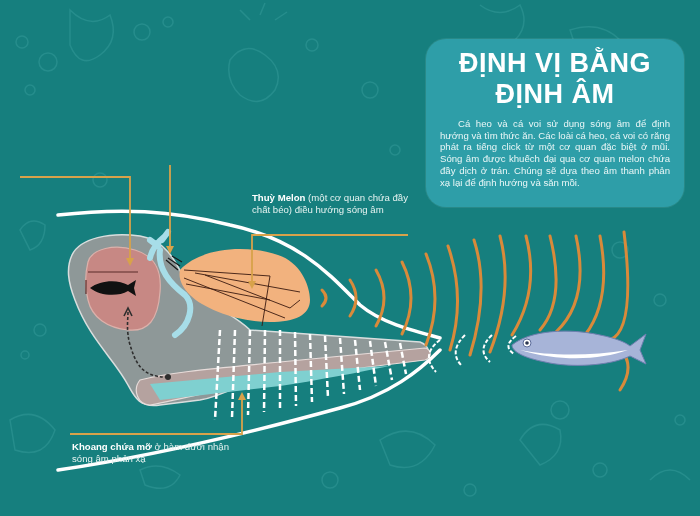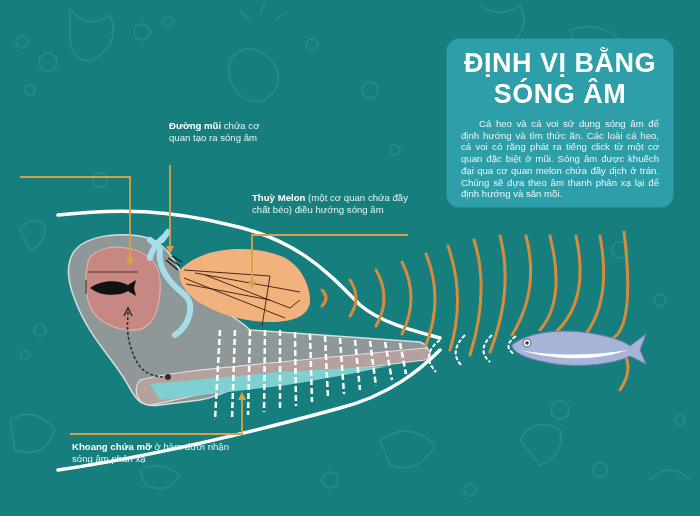--- a/index.html
+++ b/index.html
@@ -1,21 +1,21 @@
 <!DOCTYPE html>
 <html><head>
 <meta charset="utf-8">
 <style>
   html, body { margin:0; padding:0; }
   body { width:700px; height:516px; overflow:hidden; background:#167f7e; font-family:"Liberation Sans", sans-serif; }
   .stage { position:relative; width:700px; height:516px; background:#167f7e; overflow:hidden; }
   svg.art { position:absolute; left:0; top:0; width:700px; height:516px; }
   .label { position:absolute; color:#e6f3f1; font-size:9.6px; line-height:11.5px; }
   .label b { font-weight:bold; color:#ffffff; }
-  .panel { position:absolute; left:447px; top:39px; width:226px; height:168px; background:#2e9ea8; border-radius:12px; box-shadow:0 0 0 1px rgba(255,255,255,0.08); }
+  .panel { position:absolute; left:426px; top:39px; width:258px; height:168px; background:#2e9ea8; border-radius:20px; box-shadow:0 0 0 1px rgba(255,255,255,0.08); }
   .panel-title { text-align:center; color:#ffffff; font-weight:bold; font-size:27px; line-height:31px; margin-top:9px; letter-spacing:0.5px; }
   .panel-body { color:#eaf7f7; font-size:9.6px; line-height:11.7px; margin:8px 14px 9px 14px; text-align:justify; text-indent:18px; }
 </style>
 </head>
 <body>
 
 <div class="stage">
 
   <svg class="art" viewBox="0 0 700 516">
 
@@ -130,31 +130,28 @@
     </g>
 
     <g>
       <path d="M512 345 C530 330 570 328 600 335 C615 338 625 342 630 346 L646 334 L640 350 L646 364 L630 356 C610 366 570 368 545 362 C525 358 512 352 512 345 Z" fill="#a7b4d8" stroke="#6f7fb0" stroke-width="1"></path>
       <path d="M520 350 C550 356 590 356 628 350 C600 360 560 362 520 350 Z" fill="#ffffff"></path>
       <circle cx="527" cy="343" r="4" fill="#ffffff" stroke="#5b6b9a"></circle>
       <circle cx="527" cy="343" r="1.8" fill="#2a3550"></circle>
     </g>
   </svg>
 
-  <div class="label" style="left:169px; top:120px; width:110px;">
-    <b>Đường mũi</b><span> chứa cơ quan tạo ra sóng âm</span>
-  </div>
   <div class="label" style="left:252px; top:192px; width:156px; text-align:justify;">
     <b>Thuỳ Melon</b><span> (một cơ quan chứa đầy chất béo) điều hướng sóng âm</span>
   </div>
   <div class="label" style="left:72px; top:441px; width:176px;">
     <b>Khoang chứa mỡ</b><span> ở hàm dưới nhận sóng âm phản xạ</span>
   </div>
 
   <div class="panel">
     <div class="panel-title">
       <div>ĐỊNH VỊ BẰNG</div>
-      <div>SÓNG ÂM</div>
+      <div>ĐỊNH ÂM</div>
     </div>
     <div class="panel-body">Cá heo và cá voi sử dụng sóng âm để định hướng và tìm thức ăn. Các loài cá heo, cá voi có răng phát ra tiếng click từ một cơ quan đặc biệt ở mũi. Sóng âm được khuếch đại qua cơ quan melon chứa đầy dịch ở trán. Chúng sẽ dựa theo âm thanh phản xạ lại để định hướng và săn mồi.</div>
   </div>
 
 </div>
 
 </body></html>

